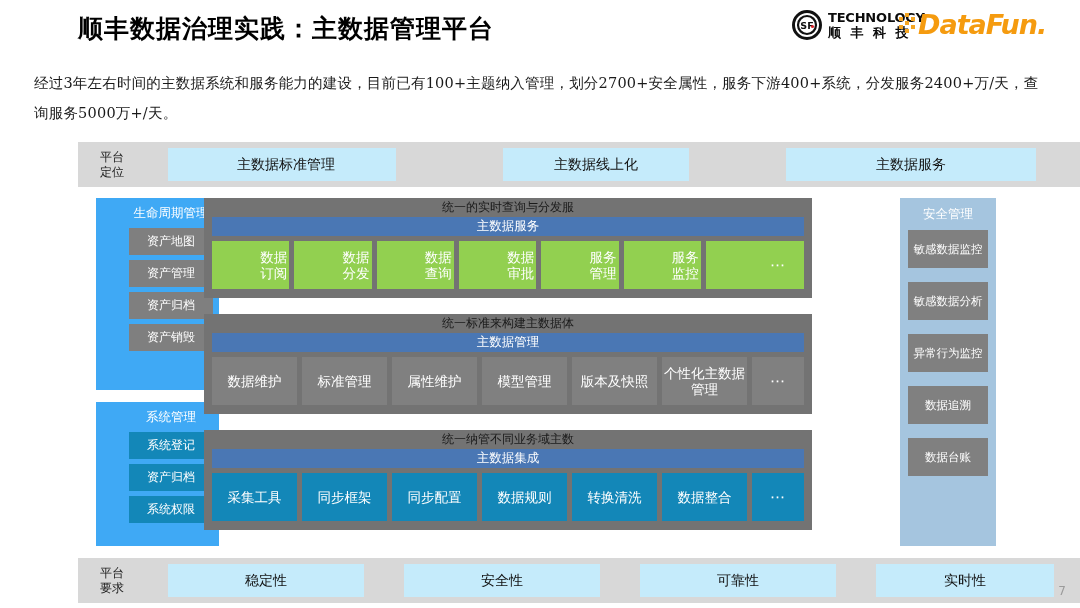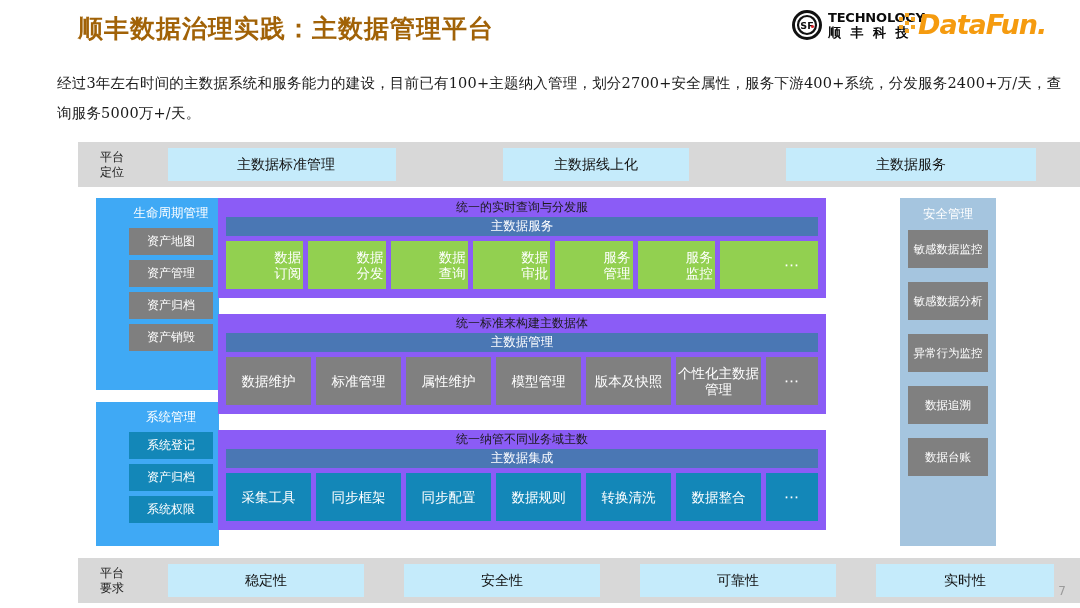--- a/index.html
+++ b/index.html
@@ -8,21 +8,21 @@
     background:#ffffff;
     font-family:"DejaVu Sans","Liberation Sans",sans-serif;
     overflow:hidden;position:relative;
   }
 
   
   #header{position:absolute;left:0;top:0;width:1080px;height:58px;}
   #page-title{
     position:absolute;left:78px;top:12px;
     font-family:"DejaVu Serif","Liberation Serif",serif;
-    font-size:25px;font-weight:bold;color:#a16207;
+    font-size:25px;font-weight:bold;color:#000000;
     letter-spacing:1px;white-space:nowrap;
   }
   
   #sf-logo{position:absolute;left:792px;top:8px;height:34px;display:flex;align-items:center;gap:6px;}
   #sf-mark{width:30px;height:30px;position:relative;}
   #sf-text{display:flex;flex-direction:column;justify-content:center;line-height:1;}
   #sf-en{font-size:13px;font-weight:bold;color:#0b0b0b;letter-spacing:-.2px;font-family:"DejaVu Sans","Liberation Sans",sans-serif;}
   #sf-cn{font-size:13px;font-weight:bold;color:#0b0b0b;letter-spacing:2.5px;margin-top:2px;}
   
   #df-logo{position:absolute;left:899px;top:7px;height:34px;display:flex;align-items:center;}
@@ -33,21 +33,20 @@
     color:#F59B0F;letter-spacing:-1px;
     font-family:"DejaVu Sans","Liberation Sans",sans-serif;
   }
 
   
   #intro{
     position:absolute;left:34px;top:68px;width:1010px;
     font-family:"DejaVu Serif","Liberation Serif",serif;
     font-size:14.5px;color:#1a1a1a;line-height:30px;
     letter-spacing:.2px;
-    margin-left:23px;
   }
 
   
   #positioning{
     position:absolute;left:78px;top:142px;width:1002px;height:45px;
     background:#D8D8D8;
   }
   #positioning .rowlabel{
     position:absolute;left:22px;top:8px;width:48px;
     font-family:"DejaVu Serif","Liberation Serif",serif;
@@ -76,21 +75,21 @@
     margin:0 6px 5px 6px;height:27px;
     display:flex;align-items:center;justify-content:center;
     font-family:"DejaVu Serif","Liberation Serif",serif;
     font-size:12px;color:#ffffff;
   }
   .lc-item.gray{background:#7F7F7F;}
   .lc-item.teal{background:#1387B8;}
 
   
   #center-col{position:absolute;left:126px;top:0;width:684px;height:348px;}
-  .panel{position:absolute;left:14px;width:608px;background:#8b5cf6;}
+  .panel{position:absolute;left:0;width:608px;background:#737373;}
   .panel-caption{
     height:19px;display:flex;align-items:center;justify-content:center;
     font-family:"DejaVu Serif","Liberation Serif",serif;
     font-size:12px;color:#1a1a1a;
   }
   .panel-bar{
     margin:0 8px;height:19px;background:#4A77B4;
     display:flex;align-items:center;justify-content:center;
     font-family:"DejaVu Serif","Liberation Serif",serif;
     font-size:12.5px;color:#ffffff;

